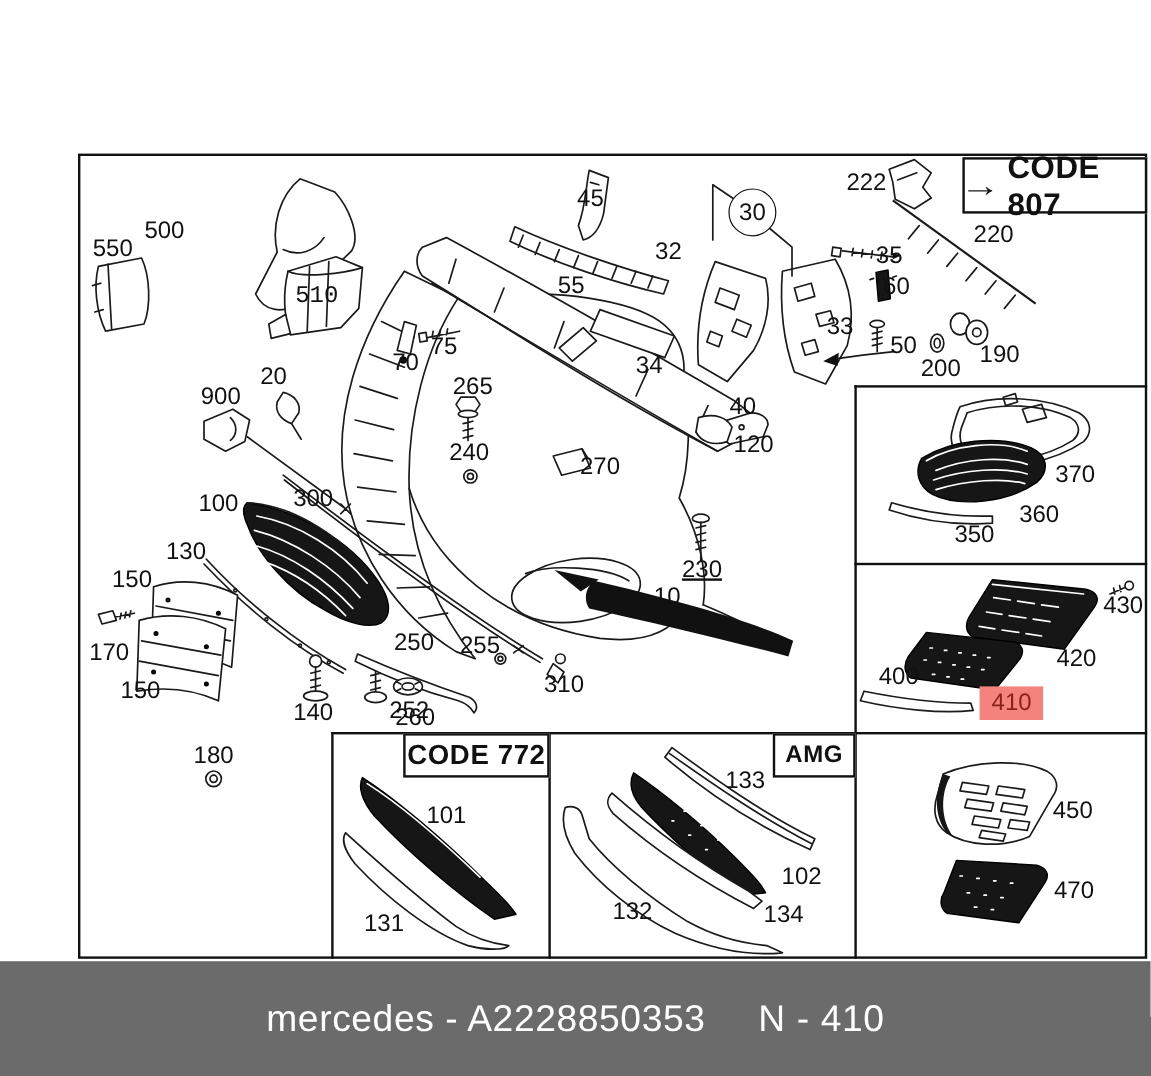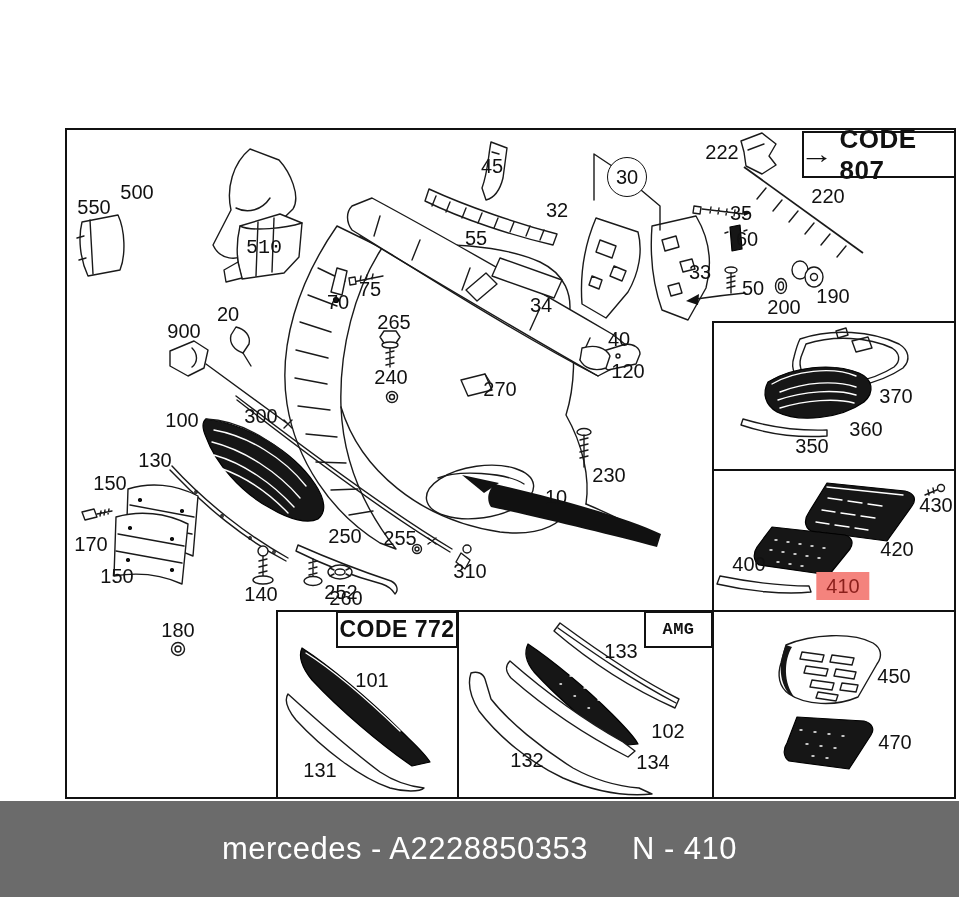--- a/index.html
+++ b/index.html
@@ -8,21 +8,21 @@
   
   .frame{position:absolute;left:65px;top:128px;width:891px;height:671px;
          border:2px solid #111;box-sizing:border-box;background:#fff;}
   .vline,.hline{position:absolute;background:#111;}
   
   .codebox{position:absolute;border:2px solid #111;box-sizing:border-box;background:#fff;
            display:flex;align-items:center;justify-content:center;
            font-weight:700;color:#111;letter-spacing:0.5px;}
   #code807{left:802px;top:131px;width:154px;height:47px;font-size:26px;gap:9px;}
   #code772{left:336px;top:611px;width:122px;height:37px;font-size:23px;}
-  #amgbox{left:644px;top:611px;width:69px;height:37px;font-size:17px;font-family:Liberation Mono, monospace;}
+  #amgbox{left:644px;top:611px;width:69px;height:37px;font-size:20px;}
   #code807 .arr{font-weight:400;font-size:26px;transform:scaleX(1.3);}
   
   svg#art{position:absolute;left:0;top:0;pointer-events:none;}
   .s{stroke:#1a1a1a;fill:none;stroke-width:1.4;stroke-linecap:round;stroke-linejoin:round;}
   .f{stroke:#1a1a1a;fill:#fff;stroke-width:1.4;stroke-linejoin:round;}
   .d{stroke:#000;fill:#161616;stroke-width:1.2;stroke-linejoin:round;}
   .w{stroke:#fff;fill:none;stroke-width:1.4;stroke-linecap:round;}
   .th{stroke:#1a1a1a;fill:none;stroke-width:1.8;}
   
   .plabel{position:absolute;transform:translate(-50%,-50%);font-size:20px;color:#111;
@@ -360,21 +360,21 @@
       <div class="plabel" style="left: 110px; top: 483px;">150</div>
       <div class="plabel" style="left: 91px; top: 544px;">170</div>
       <div class="plabel" style="left: 117px; top: 576px;">150</div>
       <div class="plabel" style="left: 178px; top: 630px;">180</div>
       <div class="plabel" style="left: 261px; top: 594px;">140</div>
       <div class="plabel" style="left: 301px; top: 598px; margin-left: 45px;">260</div>
       <div class="plabel" style="left: 341px; top: 592px;">252</div>
       <div class="plabel" style="left: 345px; top: 536px;">250</div>
       <div class="plabel" style="left: 400px; top: 538px;">255</div>
       <div class="plabel" style="left: 470px; top: 571px;">310</div>
-      <div class="plabel" style="left: 609px; top: 475px;">230</div>
+      <div class="plabel" style="left: 585px; top: 475px; text-decoration: underline;">230</div>
       <div class="plabel" style="left: 556px; top: 497px;">10</div>
       <div class="plabel" style="left: 896px; top: 396px;">370</div>
       <div class="plabel" style="left: 866px; top: 429px;">360</div>
       <div class="plabel" style="left: 812px; top: 446px;">350</div>
       <div class="plabel" style="left: 936px; top: 505px;">430</div>
       <div class="plabel" style="left: 897px; top: 549px;">420</div>
       <div class="plabel" style="left: 749px; top: 564px;">400</div>
       <div class="plabel highlighted" style="left: 843px; top: 586px; background: rgb(244, 131, 125); color: rgb(139, 31, 27);">410</div>
       <div class="plabel" style="left: 372px; top: 680px;">101</div>
       <div class="plabel" style="left: 320px; top: 770px;">131</div>

